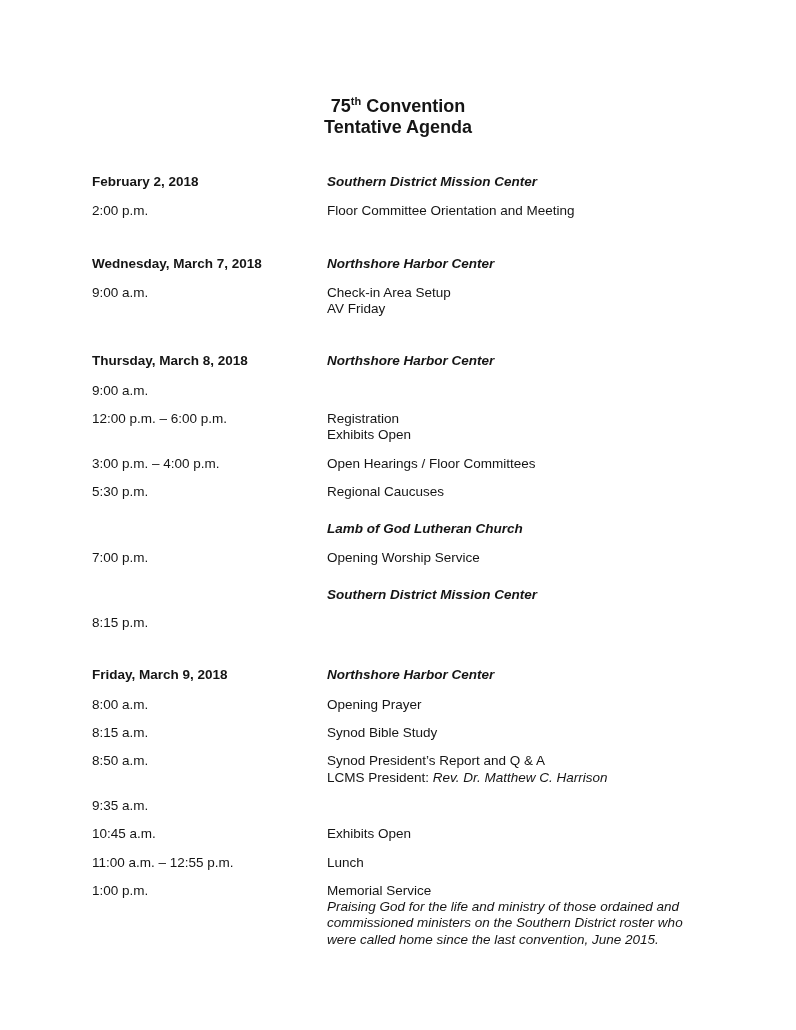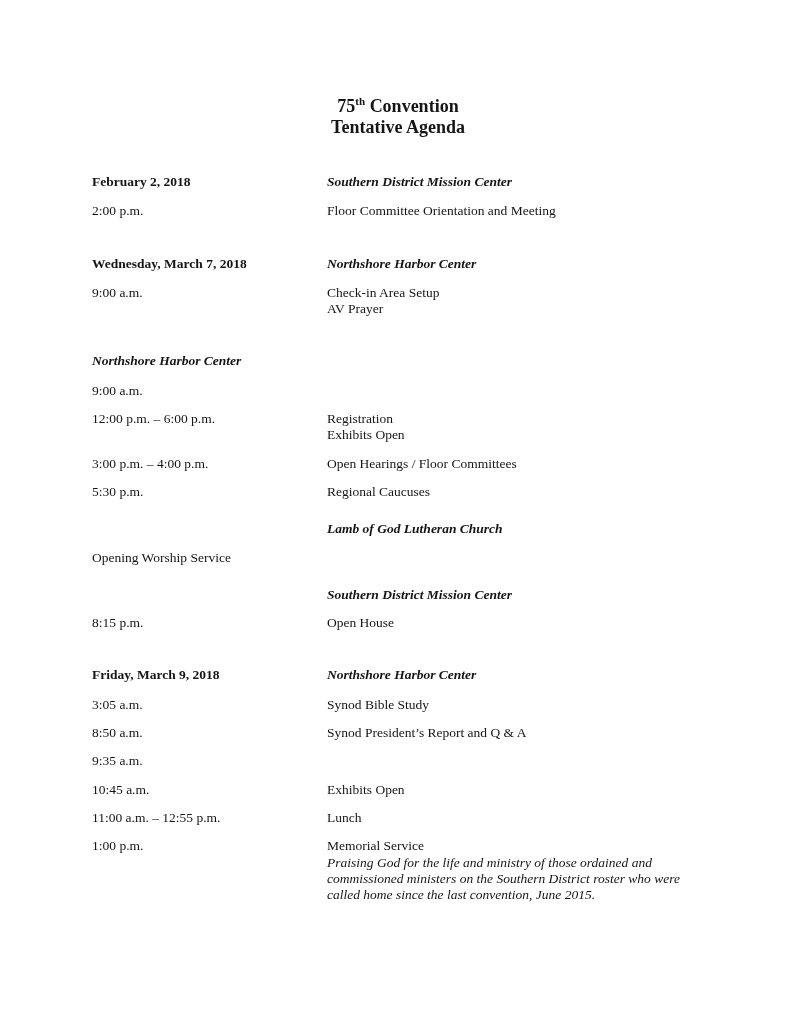--- a/index.html
+++ b/index.html
@@ -8,21 +8,21 @@
     background: #ffffff;
   }
   .page {
     position: relative;
     width: 796px;
     height: 1030px;
     box-sizing: border-box;
     padding: 96px 92px 0 92px;
     background: #ffffff;
     color: #151515;
-    font-family: Liberation Serif, serif;
+    font-family: Liberation Sans, sans-serif;
     overflow: hidden;
   }
   .title-block {
     text-align: center;
     font-weight: bold;
     font-size: 18px;
     line-height: 21px;
     margin-bottom: 26px;
   }
   .title-block sup {
@@ -95,26 +95,27 @@
       </div>
       <div class="section">
         <div class="row heading-row">
           <div class="time">Wednesday, March 7, 2018</div>
           <div class="content venue-text">Northshore Harbor Center</div>
         </div>
         <div class="row event-row">
           <div class="time">9:00 a.m.</div>
           <div class="content">
             <div class="line"><span>Check-in Area Setup</span></div>
-            <div class="line"><span>AV Prayer</span></div>
-          </div>
-        </div>
-      </div>
-      <div class="section">
-        <div class="row heading-row">
+            <div class="line"><span>AV Friday</span></div>
+          </div>
+        </div>
+      </div>
+      <div class="section">
+        <div class="row heading-row">
+          <div class="time">Thursday, March 8, 2018</div>
           <div class="content venue-text">Northshore Harbor Center</div>
         </div>
         <div class="row event-row">
           <div class="time">9:00 a.m.</div>
         </div>
         <div class="row event-row">
           <div class="time">12:00 p.m. – 6:00 p.m.</div>
           <div class="content">
             <div class="line"><span>Registration</span></div>
             <div class="line"><span>Exhibits Open</span></div>
@@ -130,50 +131,55 @@
           <div class="time">5:30 p.m.</div>
           <div class="content">
             <div class="line"><span>Regional Caucuses</span></div>
           </div>
         </div>
         <div class="row venue-change-row">
           <div class="time"></div>
           <div class="content venue-text">Lamb of God Lutheran Church</div>
         </div>
         <div class="row event-row">
+          <div class="time">7:00 p.m.</div>
           <div class="content">
             <div class="line"><span>Opening Worship Service</span></div>
           </div>
         </div>
         <div class="row venue-change-row">
           <div class="time"></div>
           <div class="content venue-text">Southern District Mission Center</div>
         </div>
         <div class="row event-row">
           <div class="time">8:15 p.m.</div>
-          <div class="content">
-            <div class="line"><span>Open House</span></div>
-          </div>
         </div>
       </div>
       <div class="section">
         <div class="row heading-row">
           <div class="time">Friday, March 9, 2018</div>
           <div class="content venue-text">Northshore Harbor Center</div>
         </div>
         <div class="row event-row">
-          <div class="time">3:05 a.m.</div>
+          <div class="time">8:00 a.m.</div>
+          <div class="content">
+            <div class="line"><span>Opening Prayer</span></div>
+          </div>
+        </div>
+        <div class="row event-row">
+          <div class="time">8:15 a.m.</div>
           <div class="content">
             <div class="line"><span>Synod Bible Study</span></div>
           </div>
         </div>
         <div class="row event-row">
           <div class="time">8:50 a.m.</div>
           <div class="content">
             <div class="line"><span>Synod President’s Report and Q &amp; A</span></div>
+            <div class="line"><span>LCMS President: </span><span class="italic">Rev. Dr. Matthew C. Harrison</span></div>
           </div>
         </div>
         <div class="row event-row">
           <div class="time">9:35 a.m.</div>
         </div>
         <div class="row event-row">
           <div class="time">10:45 a.m.</div>
           <div class="content">
             <div class="line"><span>Exhibits Open</span></div>
           </div>

